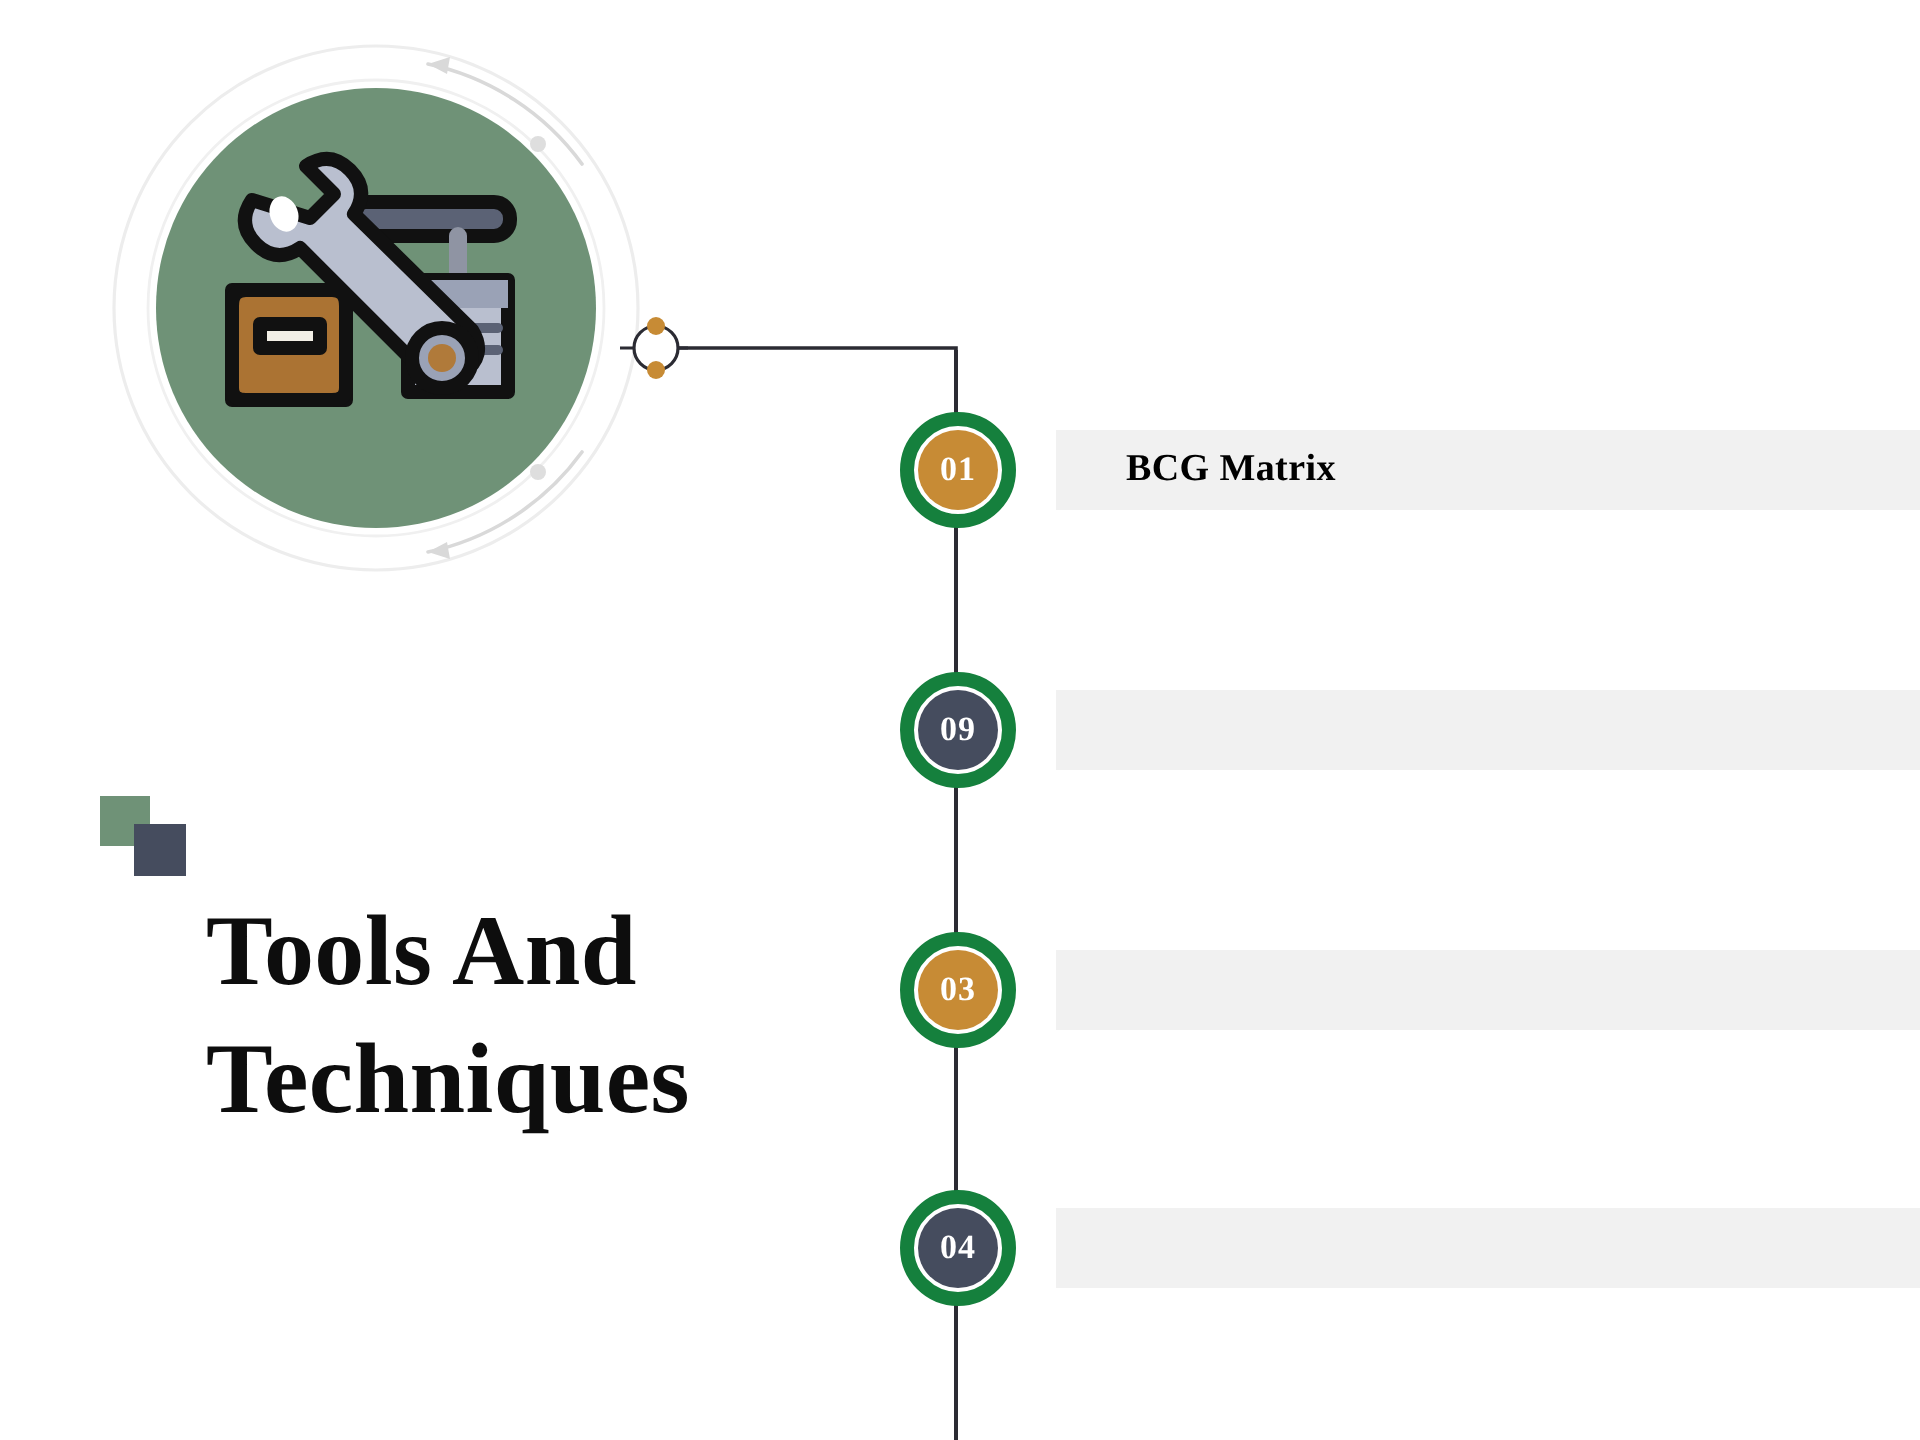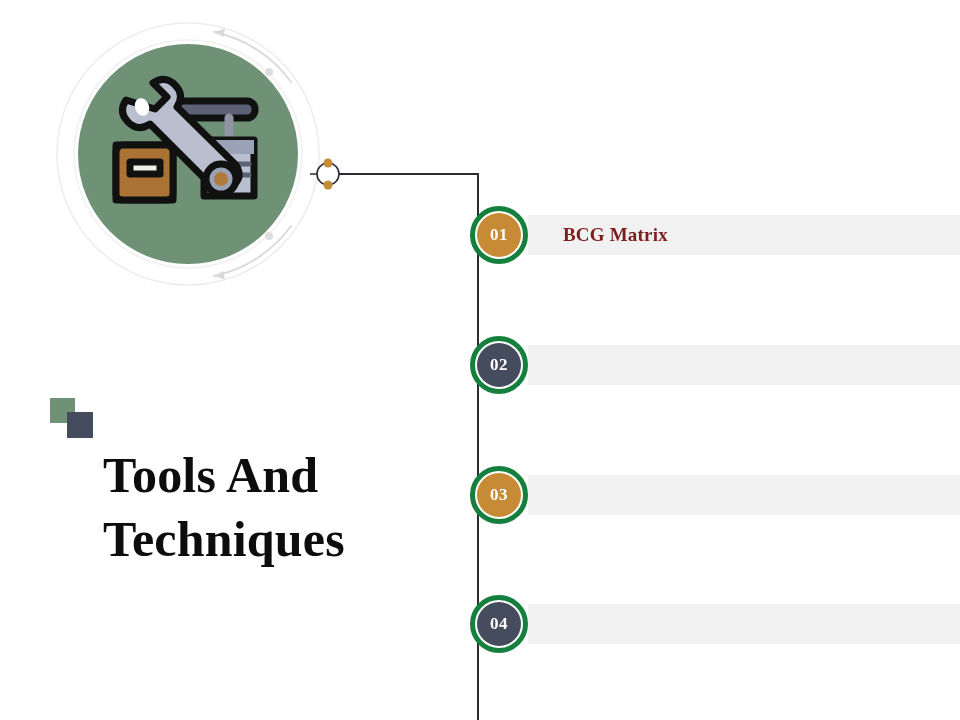--- a/index.html
+++ b/index.html
@@ -128,32 +128,32 @@
   }
   .step-label {
     position: absolute;
     left: 563px;
     top: 9px;
     height: 32px;
     line-height: 40px;
     font-family: "Liberation Serif", serif;
     font-weight: bold;
     font-size: 19px;
-    color: #7f1d1d;
+    color: #000000;
     letter-spacing: 0.2px;
     white-space: nowrap;
   }
   .step-badge {
     position: absolute;
-    left: 470px;
+    left: 450px;
     top: 0;
     width: 58px;
     height: 58px;
     border-radius: 50%;
-    border: 5px solid #15803d;
+    border: 7px solid #15803d;
     box-sizing: border-box;
     background: #ffffff;
     padding: 2px;
   }
   .step-badge-inner {
     width: 100%;
     height: 100%;
     border-radius: 50%;
     display: flex;
     align-items: center;
@@ -237,21 +237,21 @@
     <div class="step-bar"></div>
     <div class="step-label">BCG Matrix</div>
     <div class="step-badge badge-orange">
       <div class="step-badge-inner">01</div>
     </div>
   </div>
 
   <div class="step" style="top:336px">
     <div class="step-bar"></div>
     <div class="step-badge badge-dark">
-      <div class="step-badge-inner">02</div>
+      <div class="step-badge-inner">09</div>
     </div>
   </div>
 
   <div class="step" style="top:466px">
     <div class="step-bar"></div>
     <div class="step-badge badge-orange">
       <div class="step-badge-inner">03</div>
     </div>
   </div>
 

